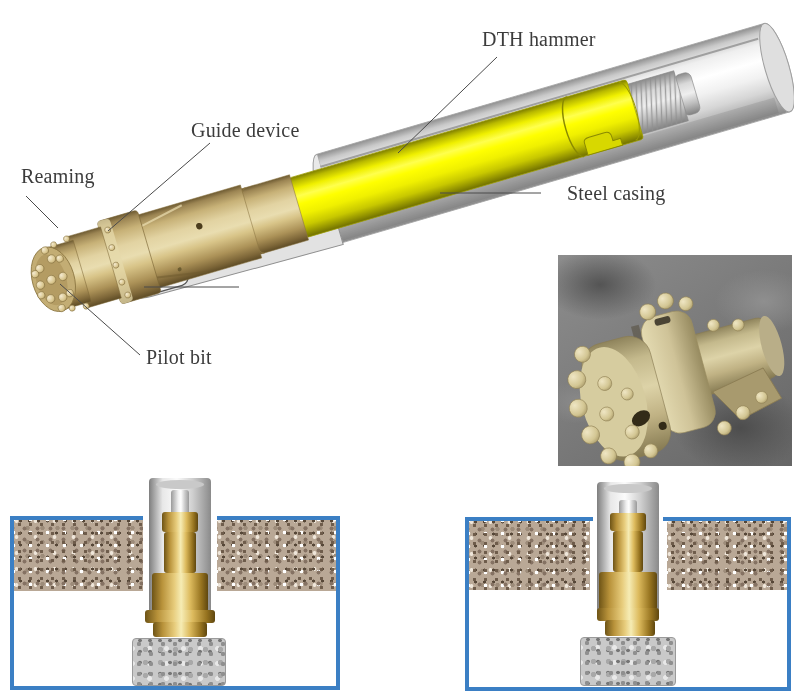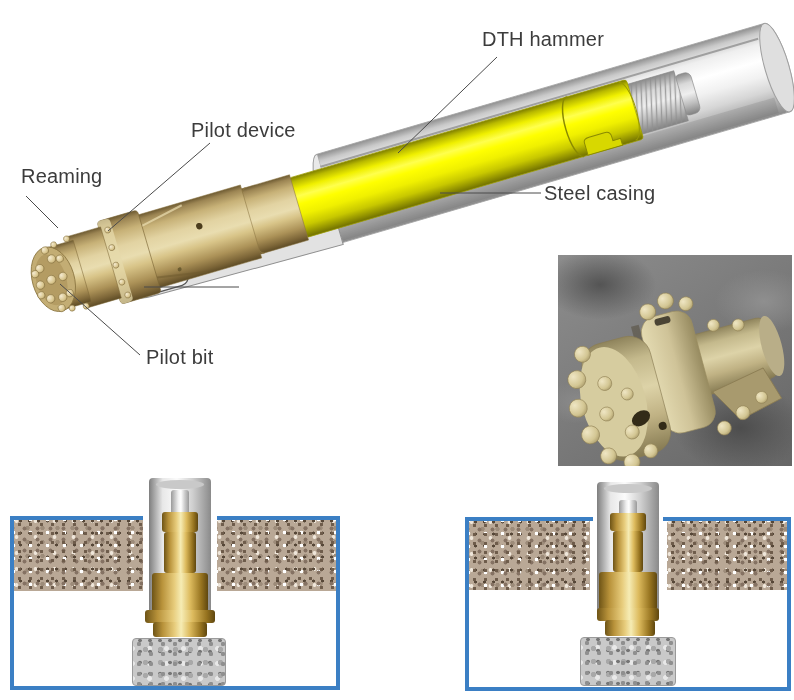--- a/index.html
+++ b/index.html
@@ -1,17 +1,17 @@
 <!DOCTYPE html>
 <html><head>
 <meta charset="utf-8">
 <style>
   html,body{margin:0;padding:0;background:#fff;}
   #canvas{position:relative;width:794px;height:700px;background:#fff;overflow:hidden;
-          font-family:Liberation Sans, sans-serif;}
+          font-family:Liberation Serif, serif;}
   .abs{position:absolute;}
   
   .lbl{position:absolute;font-size:20px;color:#3c3c3c;white-space:nowrap;z-index:5;
        letter-spacing:.2px;}
   
   .tex-soil{
     background-color:#b9a896;
     background-image:
       radial-gradient(circle,#6e5c4b 1.4px,transparent 2px),
       radial-gradient(circle,#857263 1.7px,transparent 2.3px),
@@ -208,23 +208,23 @@
       <line x1="497" y1="57" x2="398" y2="153" stroke="#4a4a4a"></line>
       <line x1="210" y1="143" x2="108" y2="231" stroke="#4a4a4a"></line>
       <line x1="26" y1="196" x2="58" y2="228" stroke="#4a4a4a"></line>
       <line x1="541" y1="193" x2="440" y2="193" stroke="#4a4a4a"></line>
       <line x1="239" y1="287" x2="144" y2="287" stroke="#4a4a4a"></line>
       <line x1="140" y1="355" x2="60" y2="284" stroke="#4a4a4a"></line>
     </g>
   </svg>
 
   <div class="lbl" style="left:482px;top:28px">DTH hammer</div>
-  <div class="lbl" style="left:191px;top:119px">Pilot device</div>
+  <div class="lbl" style="left:191px;top:119px">Guide device</div>
   <div class="lbl" style="left:21px;top:165px">Reaming</div>
-  <div class="lbl" style="left:544px;top:182px">Steel casing</div>
+  <div class="lbl" style="left:567px;top:182px">Steel casing</div>
   <div class="lbl" style="left:146px;top:346px">Pilot bit</div>
 
   <div id="photo">
     <svg width="234" height="211" viewBox="0 0 234 211">
       <defs>
         <linearGradient id="gKhaki" x1="0" y1="0" x2="0" y2="1">
           <stop offset="0" stop-color="#8f845c"></stop>
             <stop offset=".2" stop-color="#c4b98c"></stop>
           <stop offset=".45" stop-color="#ddd3a8"></stop>
             <stop offset=".7" stop-color="#c0b284"></stop>

